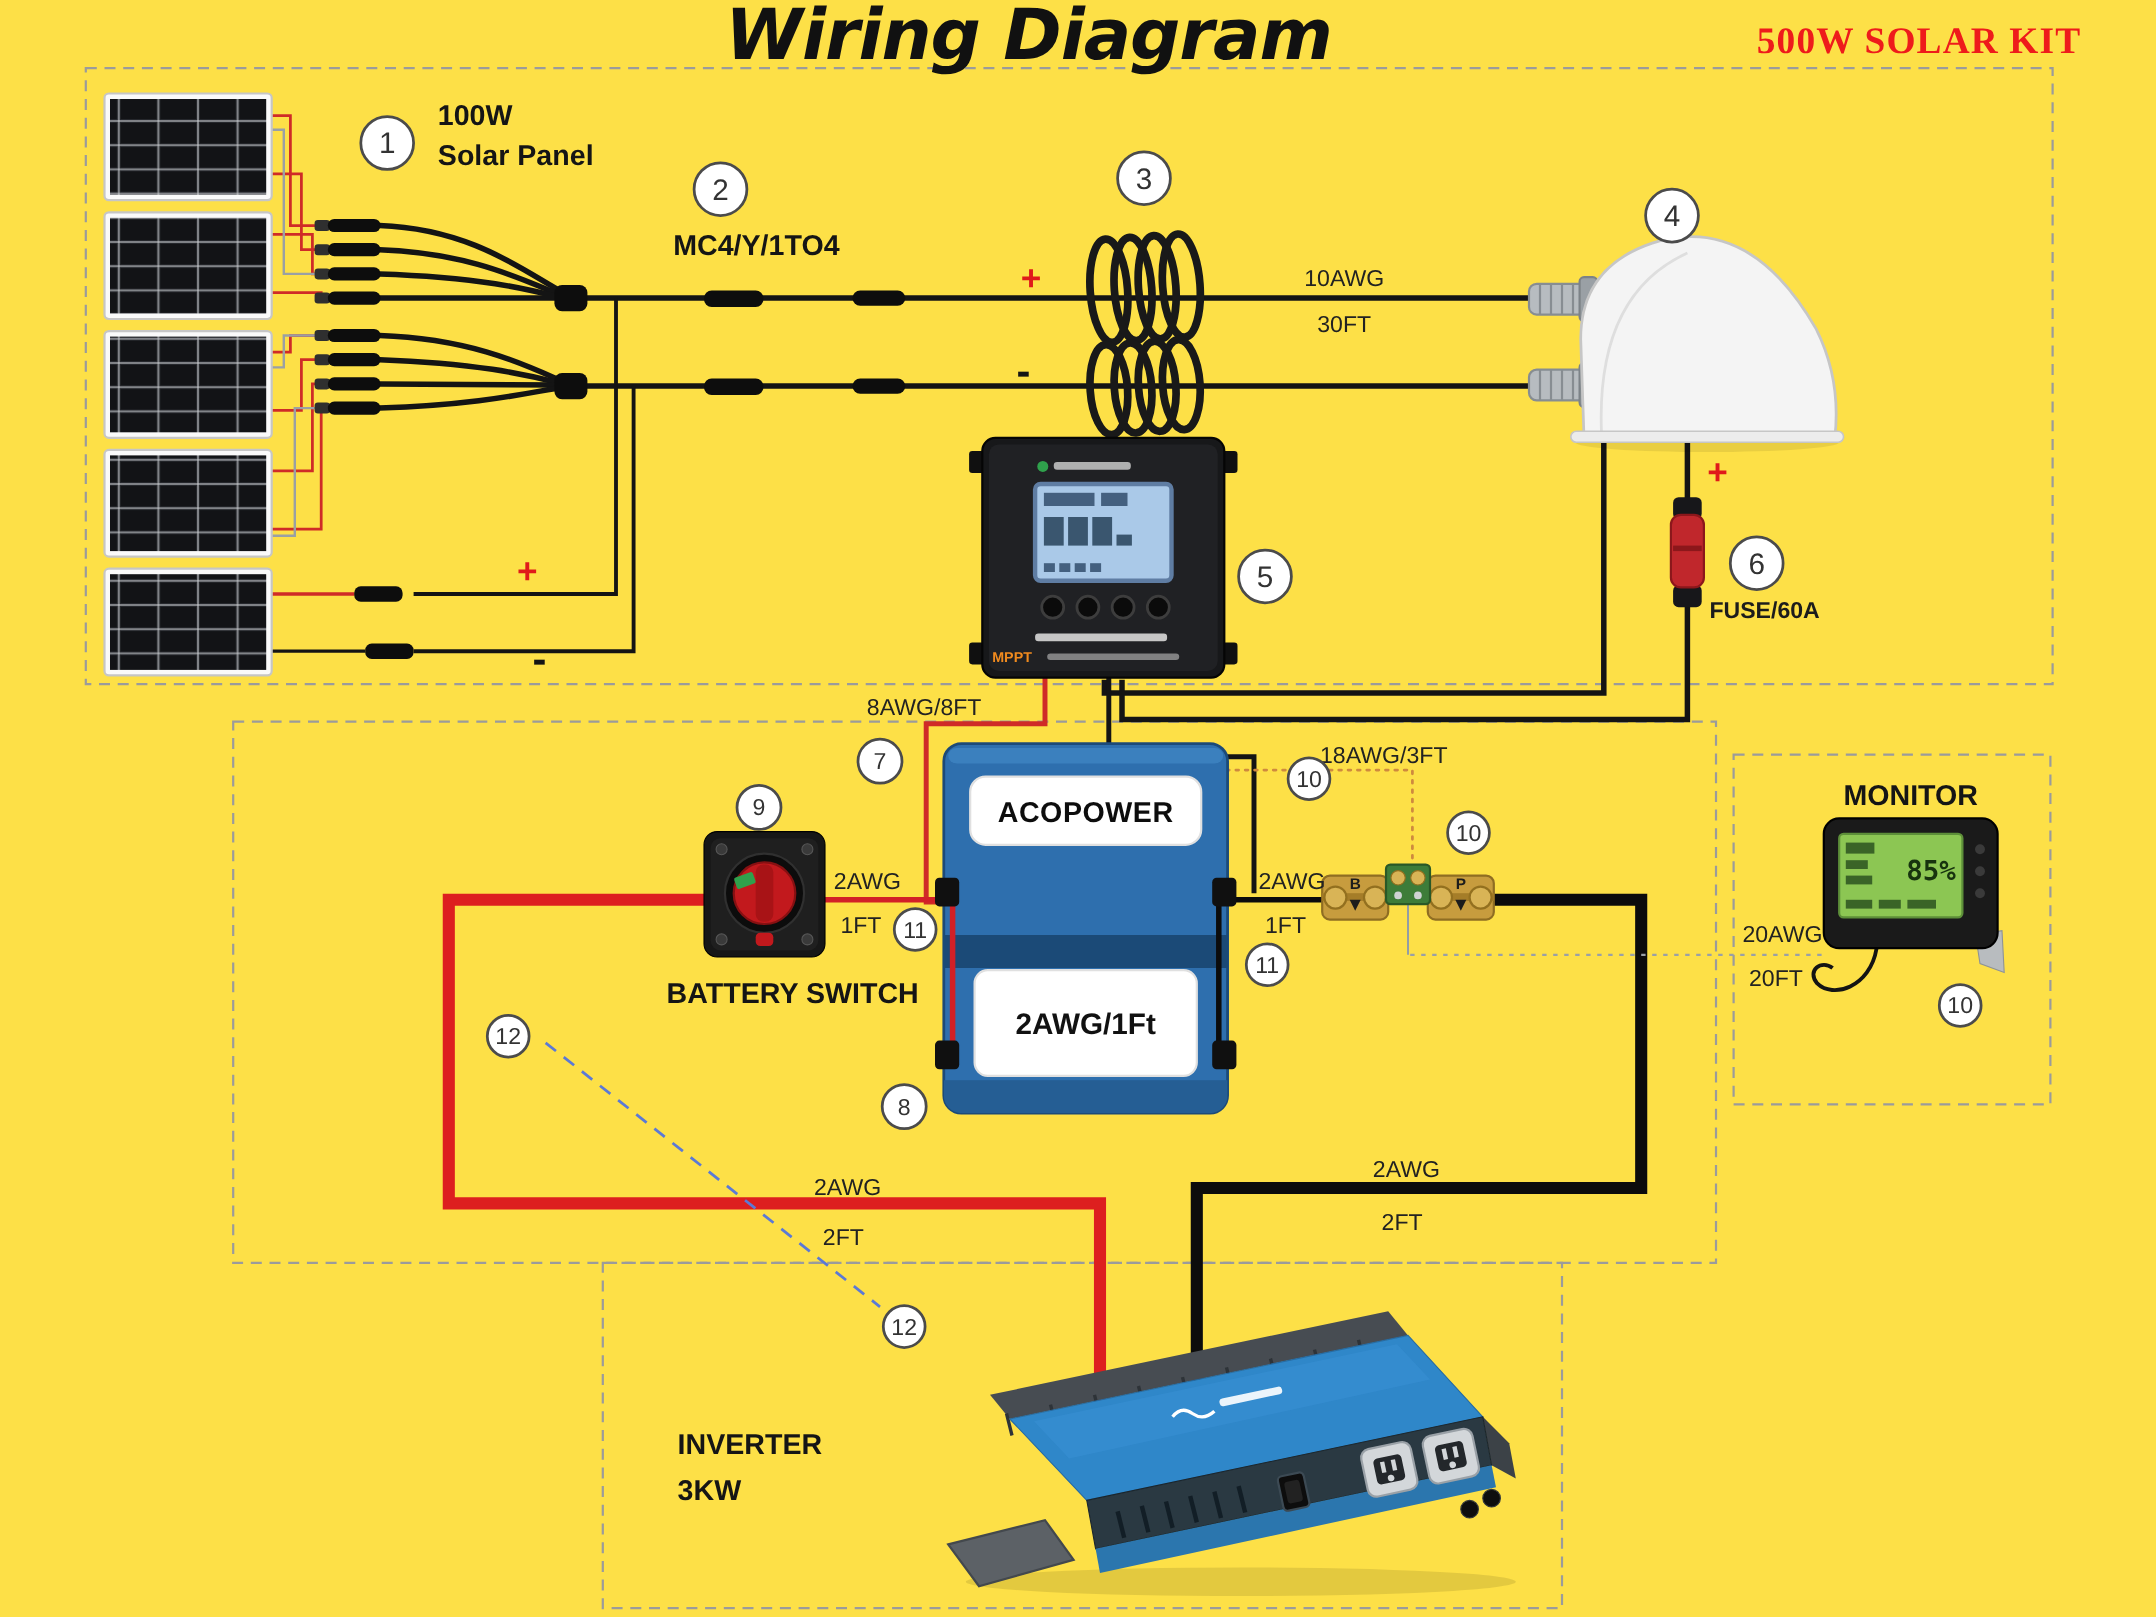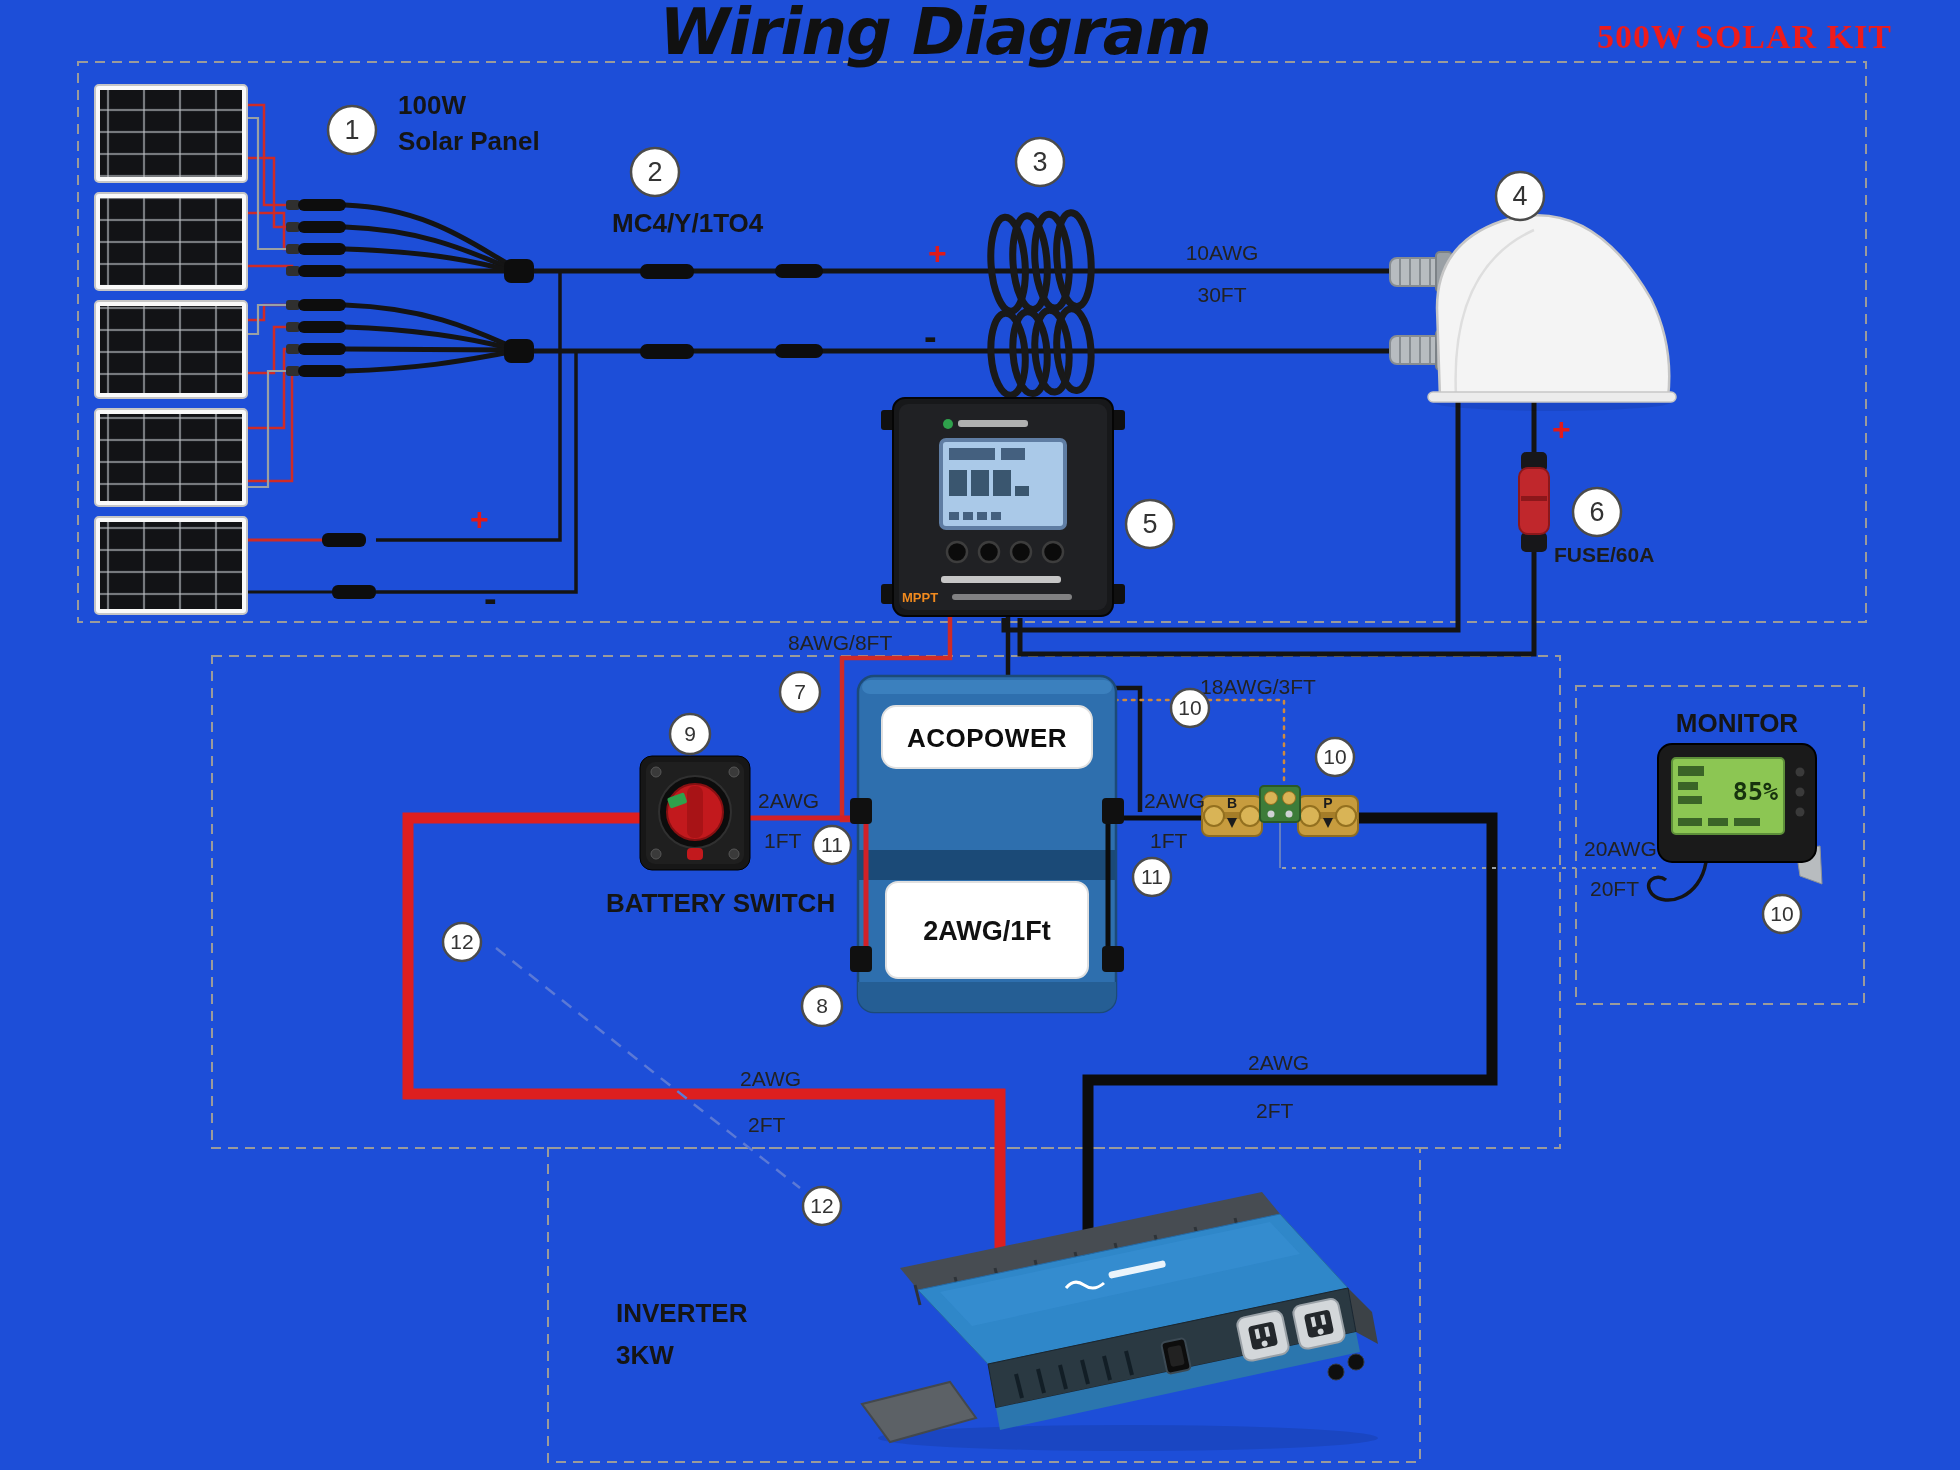--- a/index.html
+++ b/index.html
@@ -1,16 +1,16 @@
 <!DOCTYPE html>
 <html><head>
 <meta charset="utf-8">
 <style>
   html,body{margin:0;padding:0;background:#fff;}
-  .stage{position:relative;width:1960px;height:1470px;background:#1d4ed8;overflow:hidden;}
+  .stage{position:relative;width:1960px;height:1470px;background:#fde047;overflow:hidden;}
   svg{display:block;}
   text{font-family:"Liberation Sans",sans-serif;}
   .title{font-family:"DejaVu Sans",sans-serif;font-style:italic;font-weight:900;font-size:64px;fill:#111;letter-spacing:-1px;}
   .kit{font-family:"Liberation Serif",serif;font-weight:bold;font-size:34px;fill:#ee1b1b;letter-spacing:1px;}
   .lbl-b{font-weight:bold;font-size:26px;fill:#151515;}
   .lbl{font-size:21px;fill:#222;}
   .lbl-sb{font-weight:bold;font-size:21px;fill:#1c1c1c;}
   .callout{fill:#ffffff;stroke:#4b4b4b;stroke-width:2.5;}
   .callout-txt{font-size:27px;fill:#333;text-anchor:middle;}
   .callout-txt-sm{font-size:21px;fill:#333;text-anchor:middle;}

